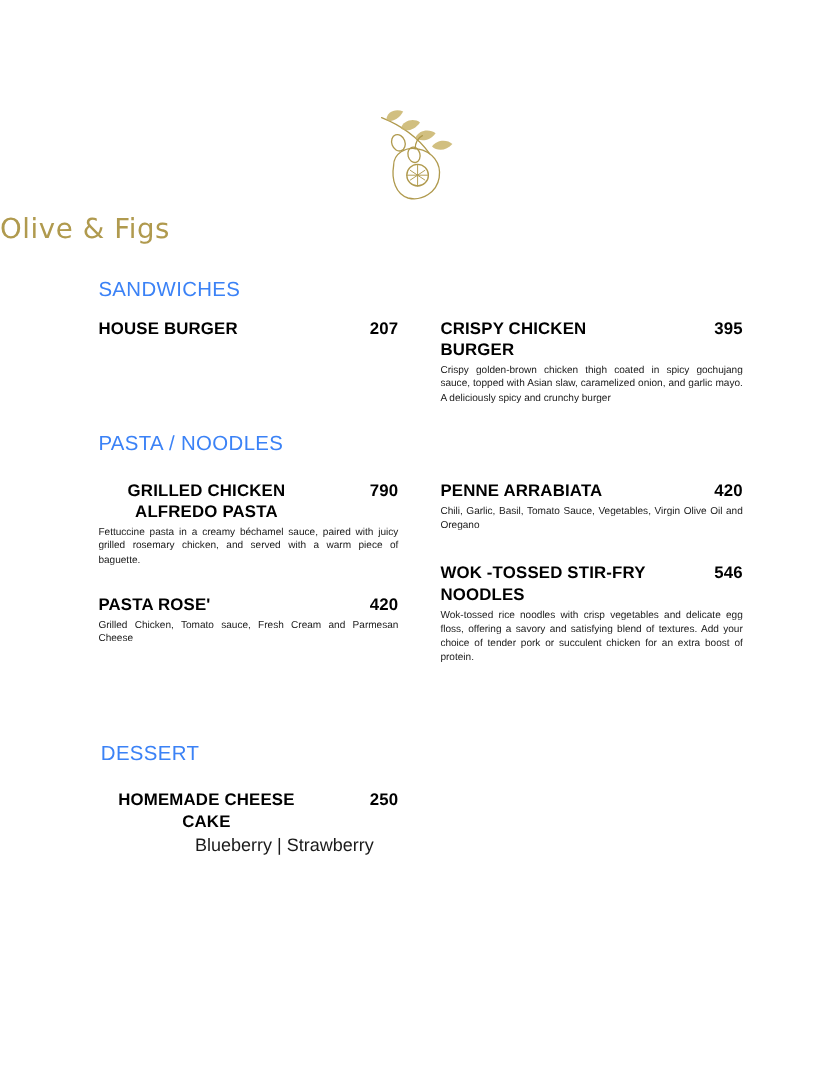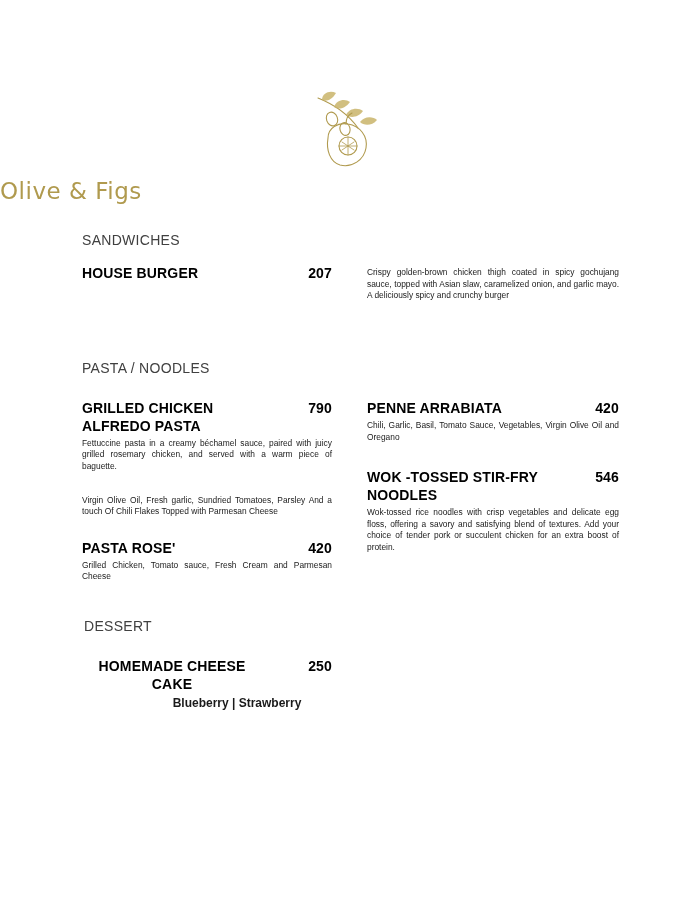--- a/index.html
+++ b/index.html
@@ -49,24 +49,24 @@
 
   
   .content {
     position: absolute;
     left: 0;
     top: 220px;
     width: 696px;
   }
 
   .section-title {
-    font-size: 14px;
+    font-size: 17px;
     font-weight: 400;
     letter-spacing: 0.3px;
-    color: #404040;
+    color: #3b82f6;
     font-family: "Liberation Sans", sans-serif;
   }
 
   .col-left {
     position: absolute;
     left: 82px;
     width: 250px;
   }
   .col-right {
     position: absolute;
@@ -100,38 +100,37 @@
   .item-desc {
     margin-top: 2px;
     font-size: 8.4px;
     line-height: 1.38;
     color: #1a1a1a;
     text-align: justify;
   }
   .item-sub {
     margin-top: 2px;
     margin-left: 60px;
-    font-size: 12px;
+    font-size: 15px;
     color: #1a1a1a;
-    font-weight: bold;
   }
 
   
   #sandwiches-title { position: absolute; left: 82px; top: 12px; }
   #sandwiches-left  { top: 45px; }
   #sandwiches-right { top: 45px; }
 
   #pasta-title { position: absolute; left: 82px; top: 140px; }
   #pasta-left  { top: 180px; }
   #pasta-right { top: 180px; }
 
   #dessert-title { position: absolute; left: 84px; top: 398px; }
   #dessert-left  { top: 438px; text-align: center; }
 
-  .wrap-name { white-space: normal; }
+  .wrap-name { white-space: normal; text-align: center; }
 </style>
 </head>
 <body>
 
 <div class="page">
 
   <div class="logo-block">
     <svg class="logo-mark" viewBox="0 0 120 86">
       <g fill="none" stroke="#b09a4e" stroke-width="1.1" stroke-linecap="round">
         <path d="M30 10 C45 16, 60 26, 70 40"></path>
@@ -158,37 +157,40 @@
       <div class="item">
         <div class="item-head">
           <span class="item-name">HOUSE BURGER</span>
           <span class="item-price">207</span>
         </div>
       </div>
     </div>
 
     <div class="col-right" id="sandwiches-right">
       <div class="item">
+        <div class="item-head">
+          <span class="item-name">CRISPY CHICKEN BURGER</span>
+          <span class="item-price">395</span>
+        </div>
         <div class="item-desc">Crispy golden-brown chicken thigh coated in spicy gochujang sauce, topped with Asian slaw, caramelized onion, and garlic mayo. A deliciously spicy and crunchy burger</div>
       </div>
     </div>
 
     <div class="section-title" id="pasta-title">PASTA / NOODLES</div>
 
     <div class="col-left" id="pasta-left">
       <div class="item">
         <div class="item-head">
           <span class="item-name wrap-name">GRILLED CHICKEN ALFREDO PASTA</span>
           <span class="item-price">790</span>
         </div>
         <div class="item-desc">Fettuccine pasta in a creamy béchamel sauce, paired with juicy grilled rosemary chicken, and served with a warm piece of baguette.</div>
       </div>
 
       <div class="item" style="margin-top:22px;">
-        <div class="item-desc">Virgin Olive Oil, Fresh garlic, Sundried Tomatoes, Parsley And a touch Of Chili Flakes Topped with Parmesan Cheese</div>
       </div>
 
       <div class="item" style="margin-top:22px;">
         <div class="item-head">
           <span class="item-name">PASTA ROSE'</span>
           <span class="item-price">420</span>
         </div>
         <div class="item-desc">Grilled Chicken, Tomato sauce, Fresh Cream and Parmesan Cheese</div>
       </div>
     </div>

